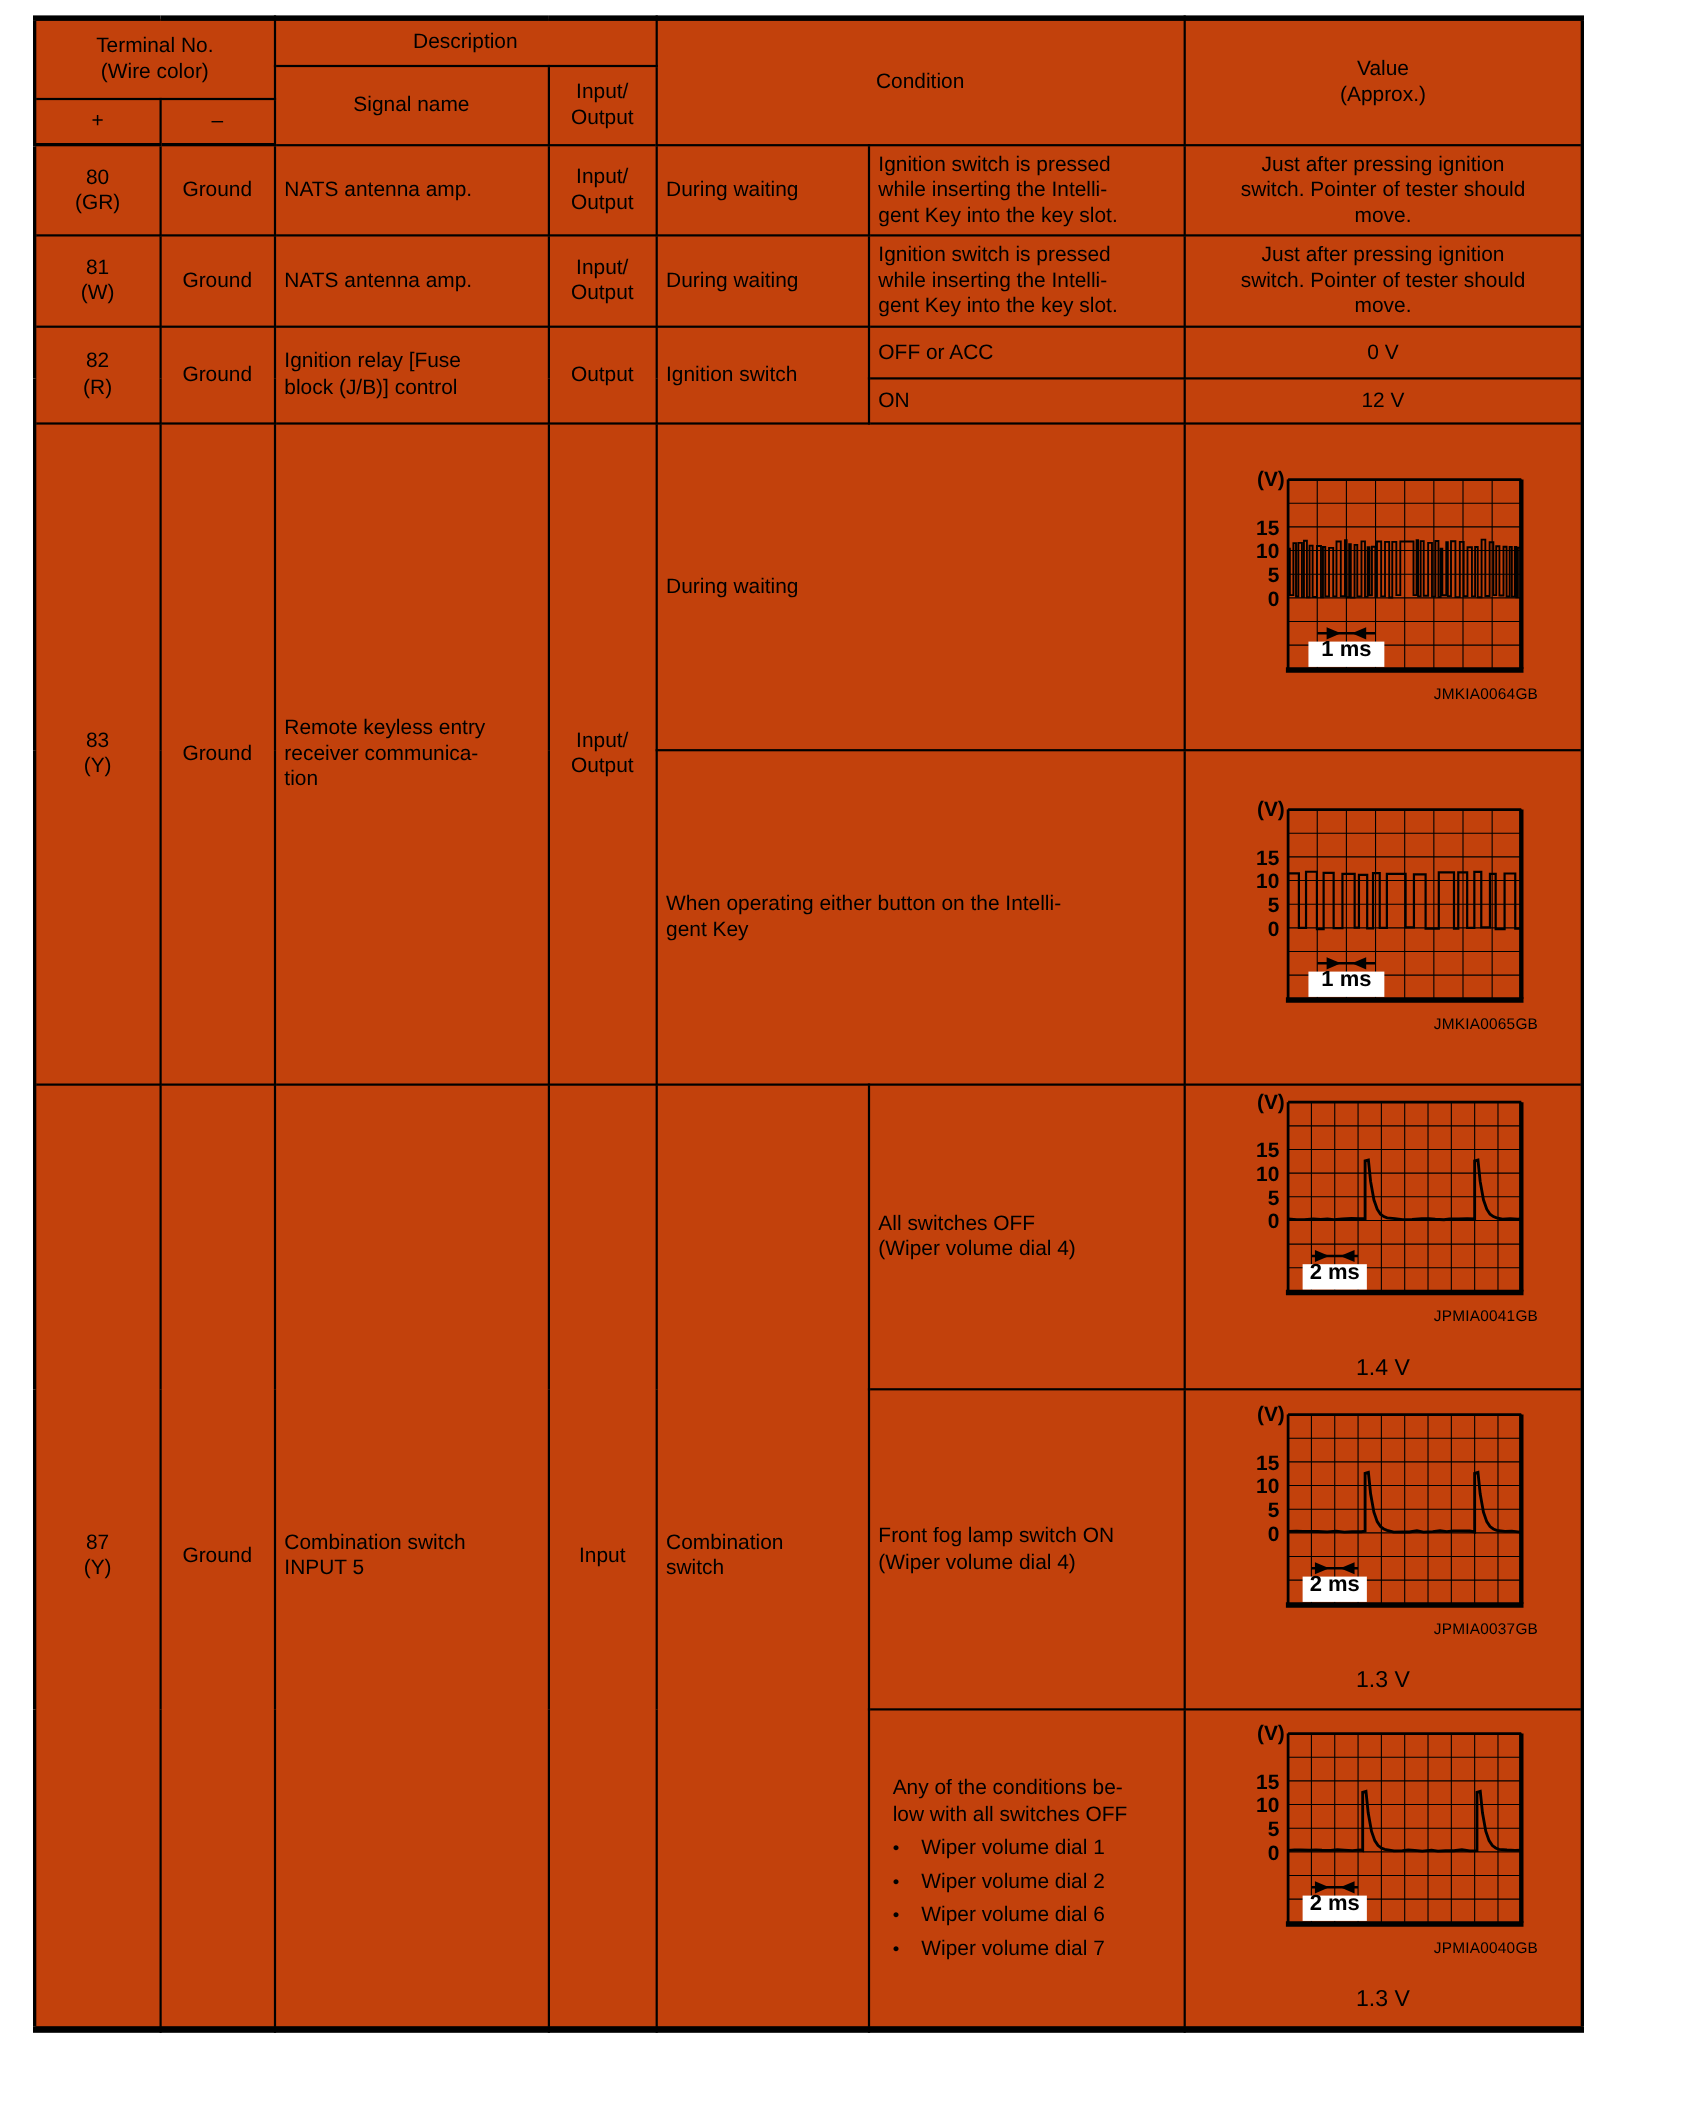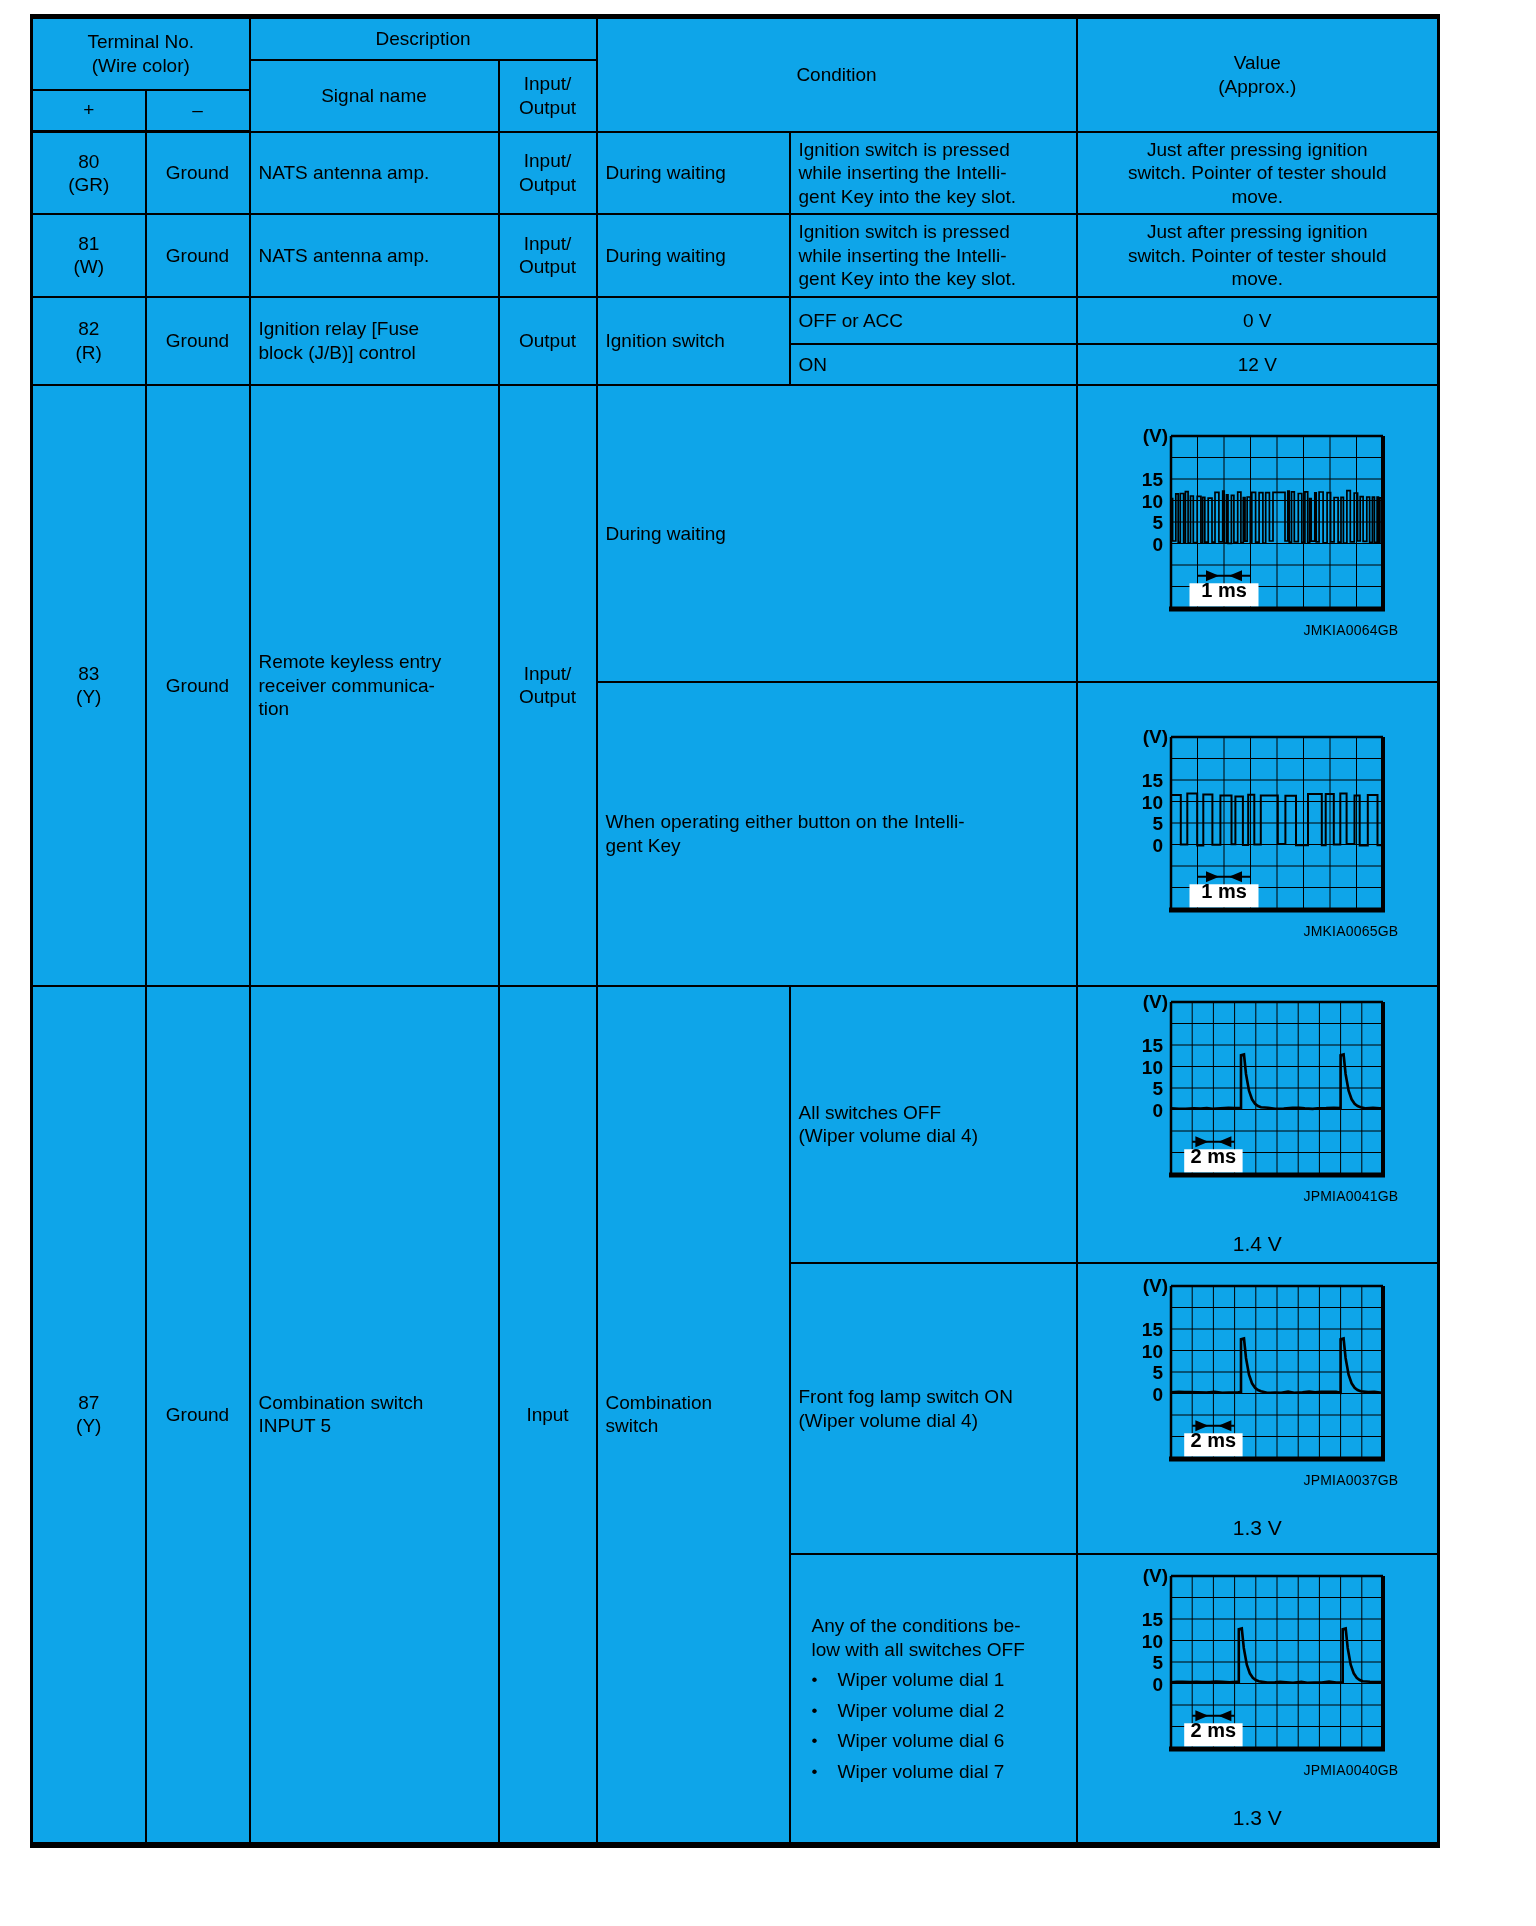--- a/index.html
+++ b/index.html
@@ -2,21 +2,21 @@
 <html><head>
 <meta charset="utf-8">
 <style>
   html,body{margin:0;padding:0;background:#fff;}
   .page{position:relative;width:1536px;height:1926px;background:#ffffff;
         font-family:"Liberation Sans",sans-serif;color:#000;}
   table.tbl{position:absolute;left:30px;top:14px;width:1407px;
         border-collapse:collapse;table-layout:fixed;
         border:3px solid #000;border-top-width:5px;border-bottom-width:6px;}
   .tbl td{border:2px solid #000;font-size:19px;line-height:1.24;
-        vertical-align:middle;padding:5px 8px;background:#0ea5e9;font-weight:400;}
+        vertical-align:middle;padding:5px 8px;background:#c2410c;font-weight:400;}
   .tbl tr.hdr-bot td{border-bottom-width:3px;}
   .c{text-align:center;}
   .l{text-align:left;padding-left:13px;margin-left:24px;}
   .pre{white-space:pre-line;}
   .scope-cell{padding:4px 0;text-align:center;}
   .scopewrap{display:inline-block;width:290px;text-align:center;}
   .scopewrap svg{display:block;margin:0 auto;}
   .code{font-size:14px;text-align:right;padding-right:4px;margin-top:6px;letter-spacing:0.2px;}
   .vval{font-size:21px;text-align:center;margin-top:26px;}
   .cond-block{padding:2px 0 2px 13px;text-align:left;}

